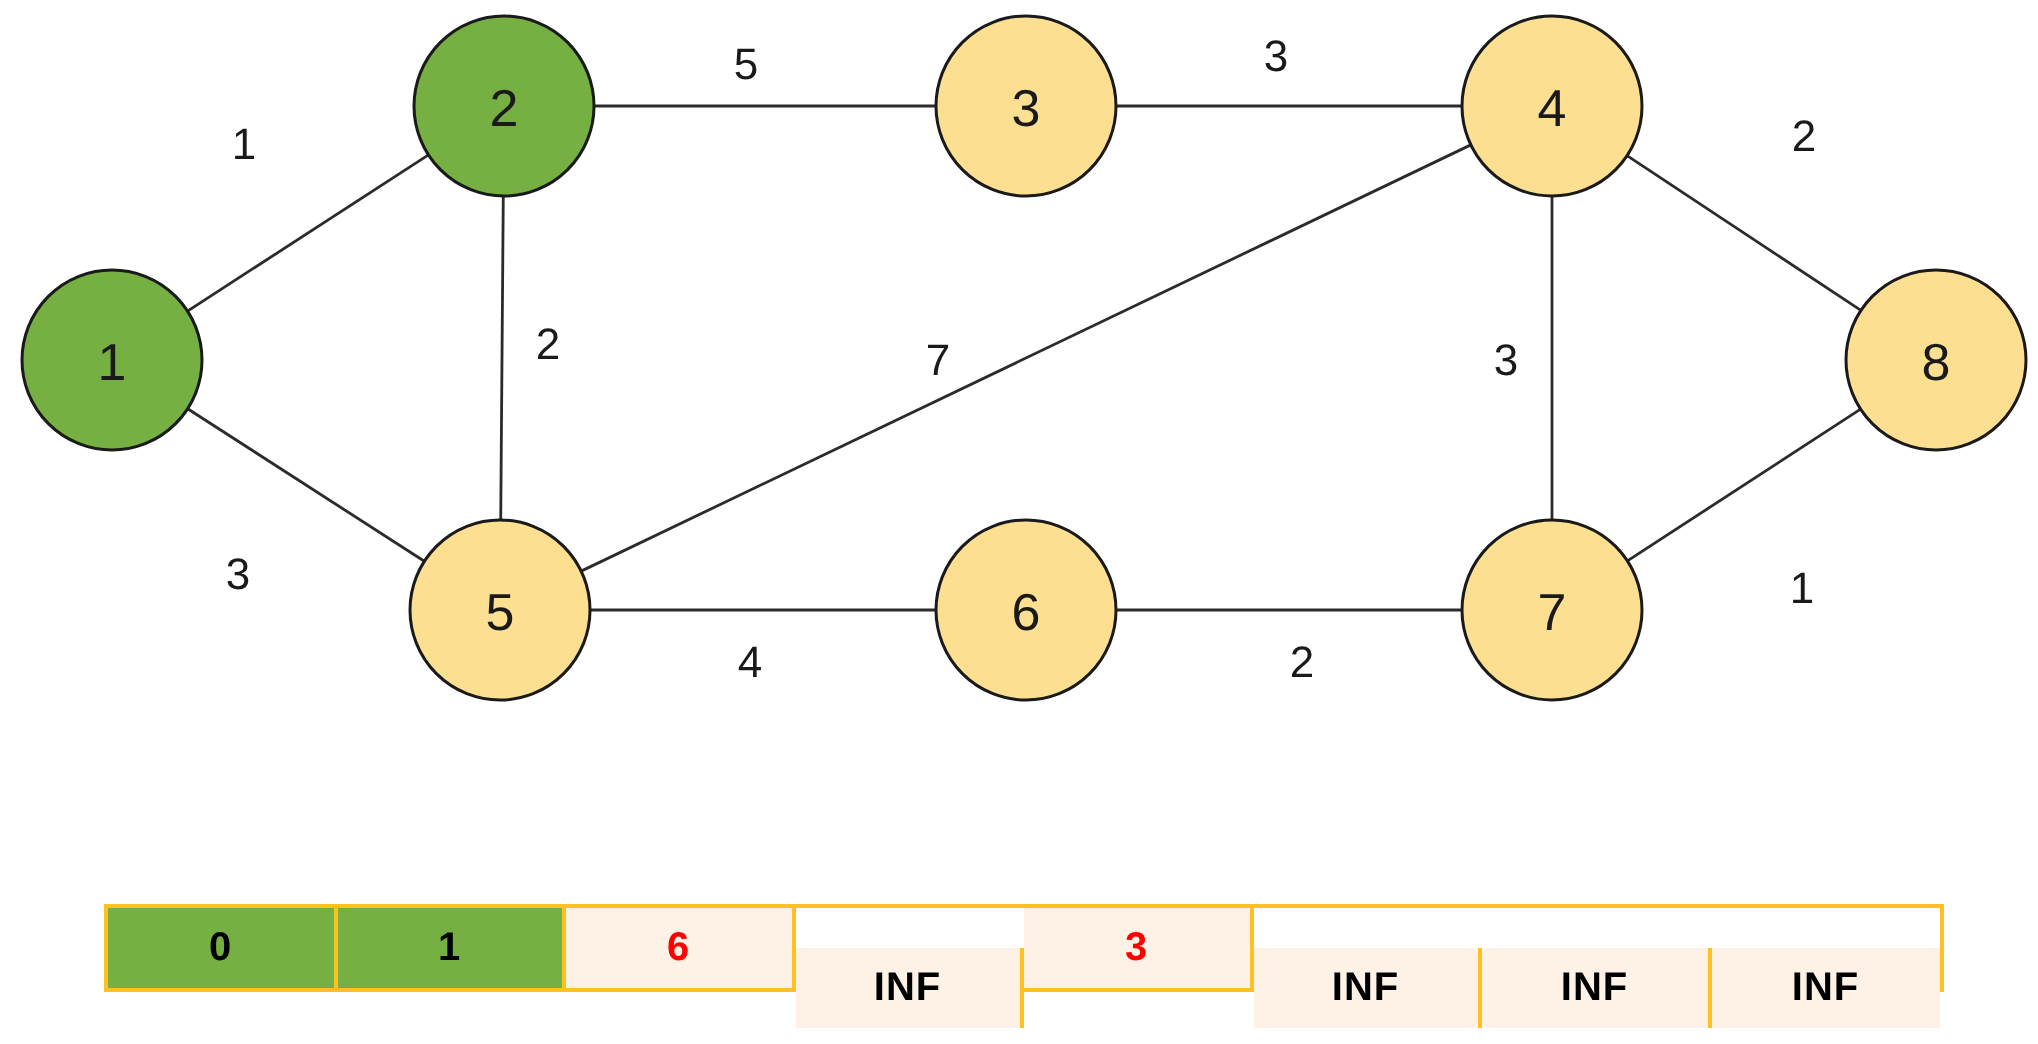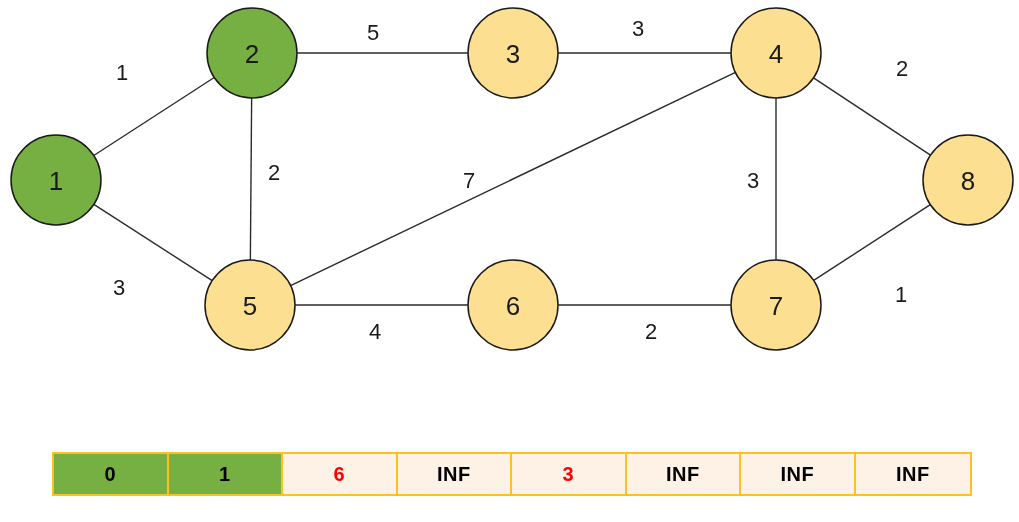--- a/index.html
+++ b/index.html
@@ -88,20 +88,21 @@
     color: #000000;
   }
   .dist-cell.unvisited {
     background: #FDF2E5;
   }
   .dist-cell.val-known {
     color: #FF0000;
   }
   .dist-cell.val-inf {
     color: #000000;
+    margin-top: 20px;
   }
 </style>
 </head>
 <body>
 
 <div id="app">
 
   <div id="graph-area">
     <svg id="graph-svg" width="1019" height="400" viewBox="0 0 1019 400">
       <g id="edges-group">

